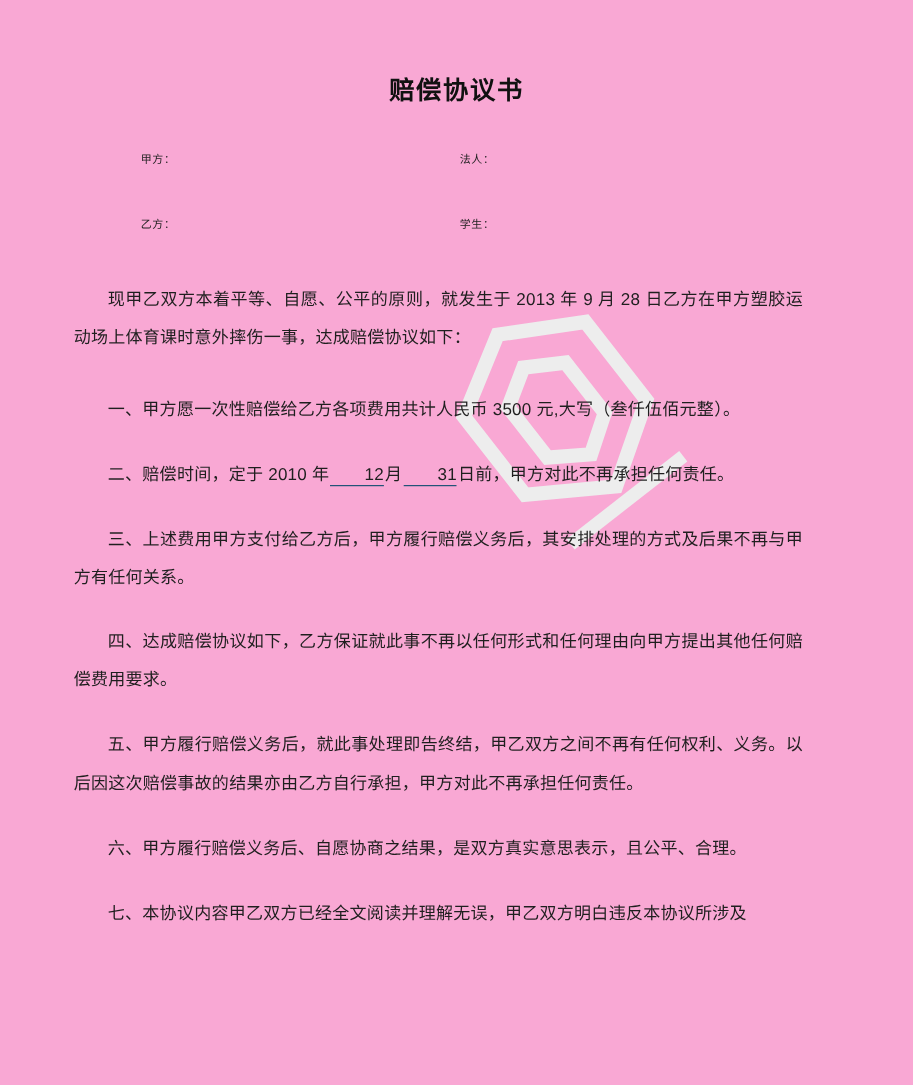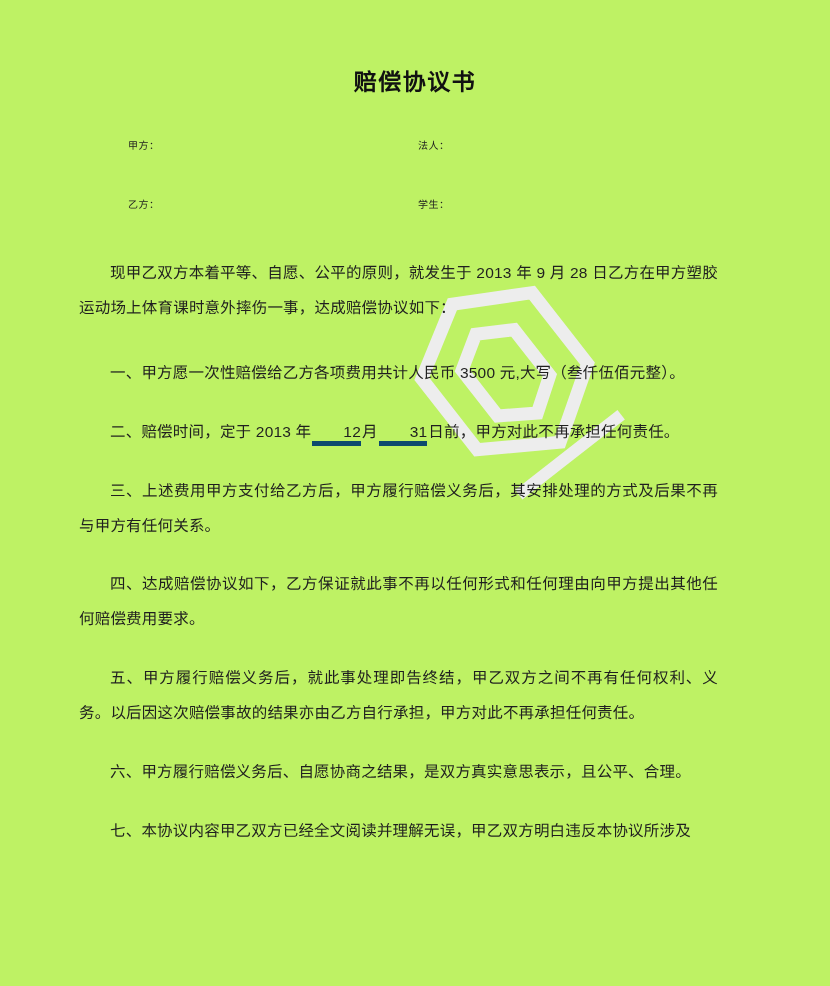--- a/index.html
+++ b/index.html
@@ -9,21 +9,21 @@
     background: #ffffff;
   }
   body {
     font-family: "Liberation Sans", "DejaVu Sans", sans-serif;
     color: #1a1a1a;
   }
   .page {
     position: relative;
     width: 830px;
     height: 986px;
-    background: #bef264;
+    background: #f9a8d4;
     overflow: hidden;
     box-sizing: border-box;
   }
 
   
   .watermark {
     position: absolute;
     left: 392px;
     top: 262px;
     width: 250px;
@@ -82,35 +82,35 @@
     margin-bottom: 0;
     letter-spacing: 0.5px;
   }
 
   .para {
     padding-left: 67px;
     padding-right: 100px;
     font-size: 15.5px;
     line-height: 2.25;
     color: #1f1f1f;
-    margin: 12px;
+    margin: 0;
     letter-spacing: 0.2px;
     text-align: justify;
   }
   .para.indent {
     text-indent: 2em;
   }
   .para.gap-lg { margin-top: 30px; }
   .para.gap-md { margin-top: 24px; }
 
   .blank-fill {
     display: inline-block;
     min-width: 44px;
     text-align: center;
-    border-bottom: 5px solid #0c4a6e;
+    border-bottom: 1px solid #0c4a6e;
     line-height: 1.25;
     margin: 0 1px;
   }
 
   .num { font-family: "Liberation Sans", sans-serif; }
 </style>
 </head>
 <body>
 
 <div class="page">
@@ -146,21 +146,21 @@
     </div>
 
 
     <p class="para indent gap-lg">现甲乙双方本着平等、自愿、公平的原则，就发生于 2013 年 9 月 28 日乙方在甲方塑胶运动场上体育课时意外摔伤一事，达成赔偿协议如下：</p>
 
     <p class="para indent gap-lg">
       <span>一、</span><span>甲方愿一次性赔偿给乙方各项费用共计人民币 3500 元,大写（叁仟伍佰元整）。</span>
     </p>
 
     <p class="para indent gap-md">
-      <span>二、</span><span>赔偿时间，定于 2013 年</span><span class="blank-fill num">12</span><span>月</span><span class="blank-fill num">31</span><span>日前，甲方对此不再承担任何责任。</span>
+      <span>二、</span><span>赔偿时间，定于 2010 年</span><span class="blank-fill num">12</span><span>月</span><span class="blank-fill num">31</span><span>日前，甲方对此不再承担任何责任。</span>
     </p>
 
     <p class="para indent gap-md">
       <span>三、</span><span>上述费用甲方支付给乙方后，甲方履行赔偿义务后，其安排处理的方式及后果不再与甲方有任何关系。</span>
     </p>
 
     <p class="para indent gap-md">
       <span>四、</span><span>达成赔偿协议如下，乙方保证就此事不再以任何形式和任何理由向甲方提出其他任何赔偿费用要求。</span>
     </p>
 

